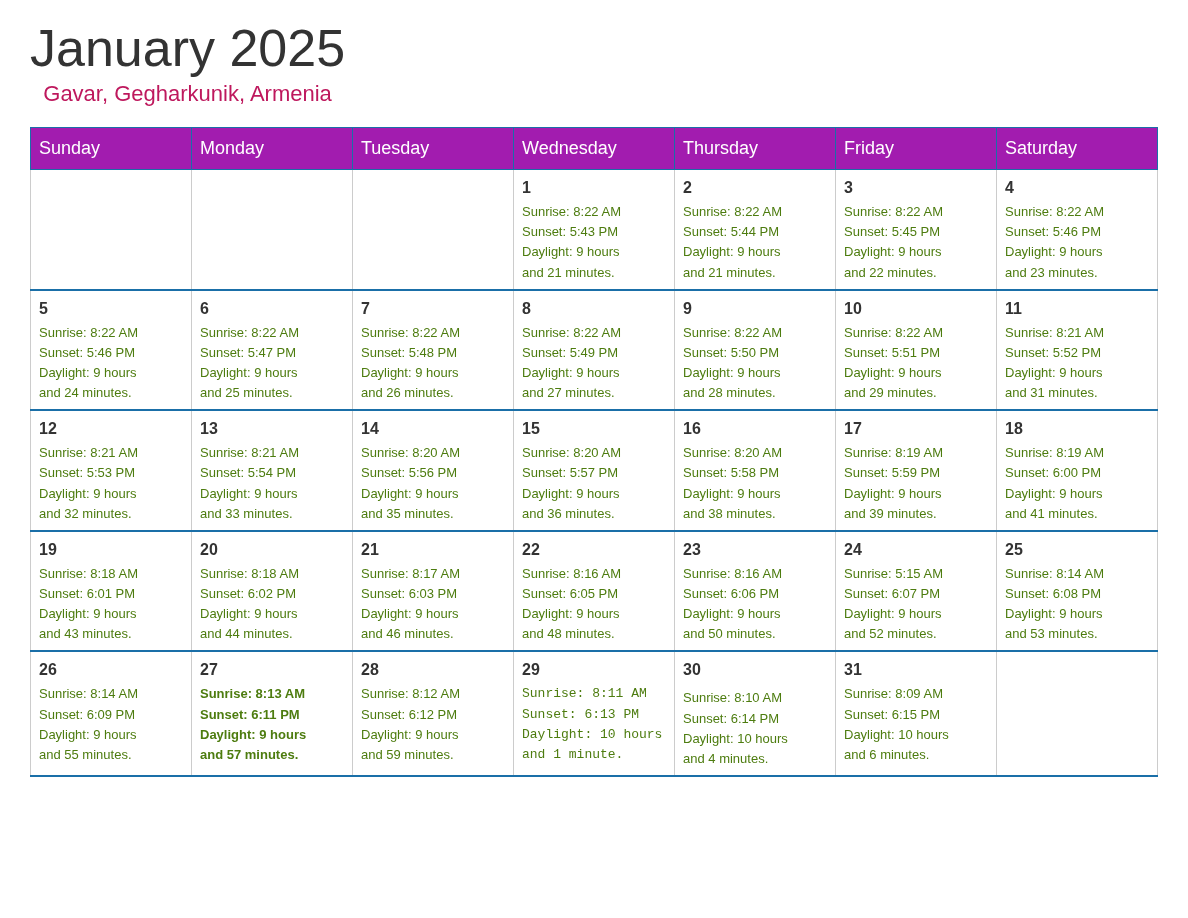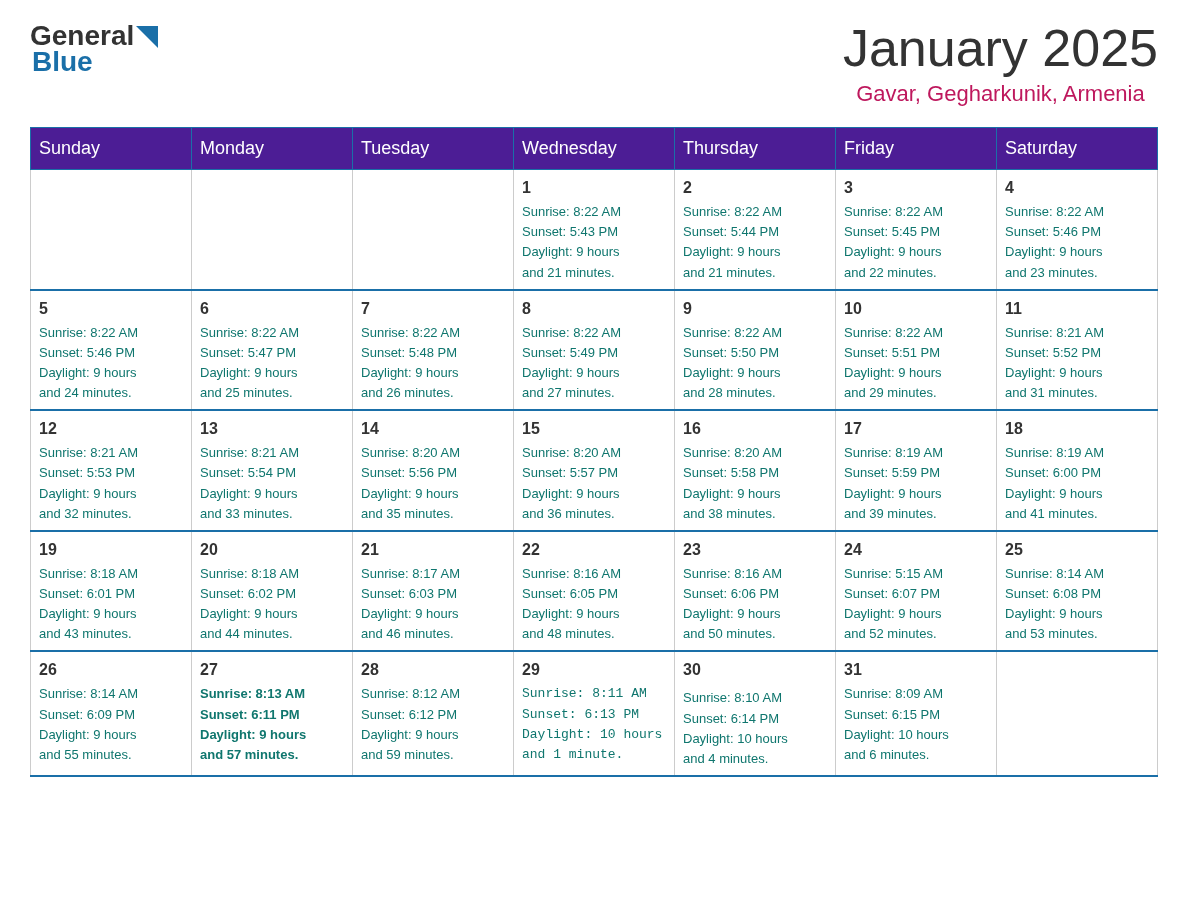--- a/index.html
+++ b/index.html
@@ -45,21 +45,21 @@
       font-size: 22px;
       color: #be185d;
       margin-top: 4px;
     }
     .calendar {
       width: 100%;
       border-collapse: collapse;
       border: 1px solid #aaa;
     }
     .calendar th {
-      background-color: #4c1d95;
+      background-color: #a21caf;
       color: #fff;
       font-size: 18px;
       font-weight: normal;
       padding: 10px 8px;
       text-align: left;
       border: 1px solid #1a6fa8;
     }
     .calendar td {
       vertical-align: top;
       padding: 6px 8px;
@@ -70,48 +70,37 @@
       line-height: 1.5;
     }
     .calendar td .day-num {
       font-size: 16px;
       font-weight: bold;
       display: block;
       margin-bottom: 2px;
     }
     .calendar td .day-info {
       font-size: 13px;
-      color: #0f766e;
+      color: #4d7c0f;
       line-height: 1.55;
     }
     .calendar tr td {
       background: #fff;
     }
     .calendar tbody tr {
       border-bottom: 2px solid #1a6fa8;
     }
     .empty-cell {
       background: #fff;
     }
   </style>
 </head>
 <body>
 
 <div class="header">
-  <div class="logo">
-    <div style="display:flex; flex-direction:column; align-items:flex-start;">
-      <div style="display:flex; align-items:center; gap:0;">
-        <span class="logo-text-general">General</span>
-        <svg width="22" height="22" viewBox="0 0 22 22" style="margin-left:2px; margin-top:2px;">
-          <polygon points="0,0 22,0 22,22" fill="#1a6fa8"></polygon>
-        </svg>
-      </div>
-      <span class="logo-text-blue" style="margin-top:-6px; margin-left:2px;">Blue</span>
-    </div>
-  </div>
   <div class="title-section">
     <div class="month-title">January 2025</div>
     <div class="location-title">Gavar, Gegharkunik, Armenia</div>
   </div>
 </div>
 
 <table class="calendar">
   <thead>
     <tr>
     <th>Sunday</th>

